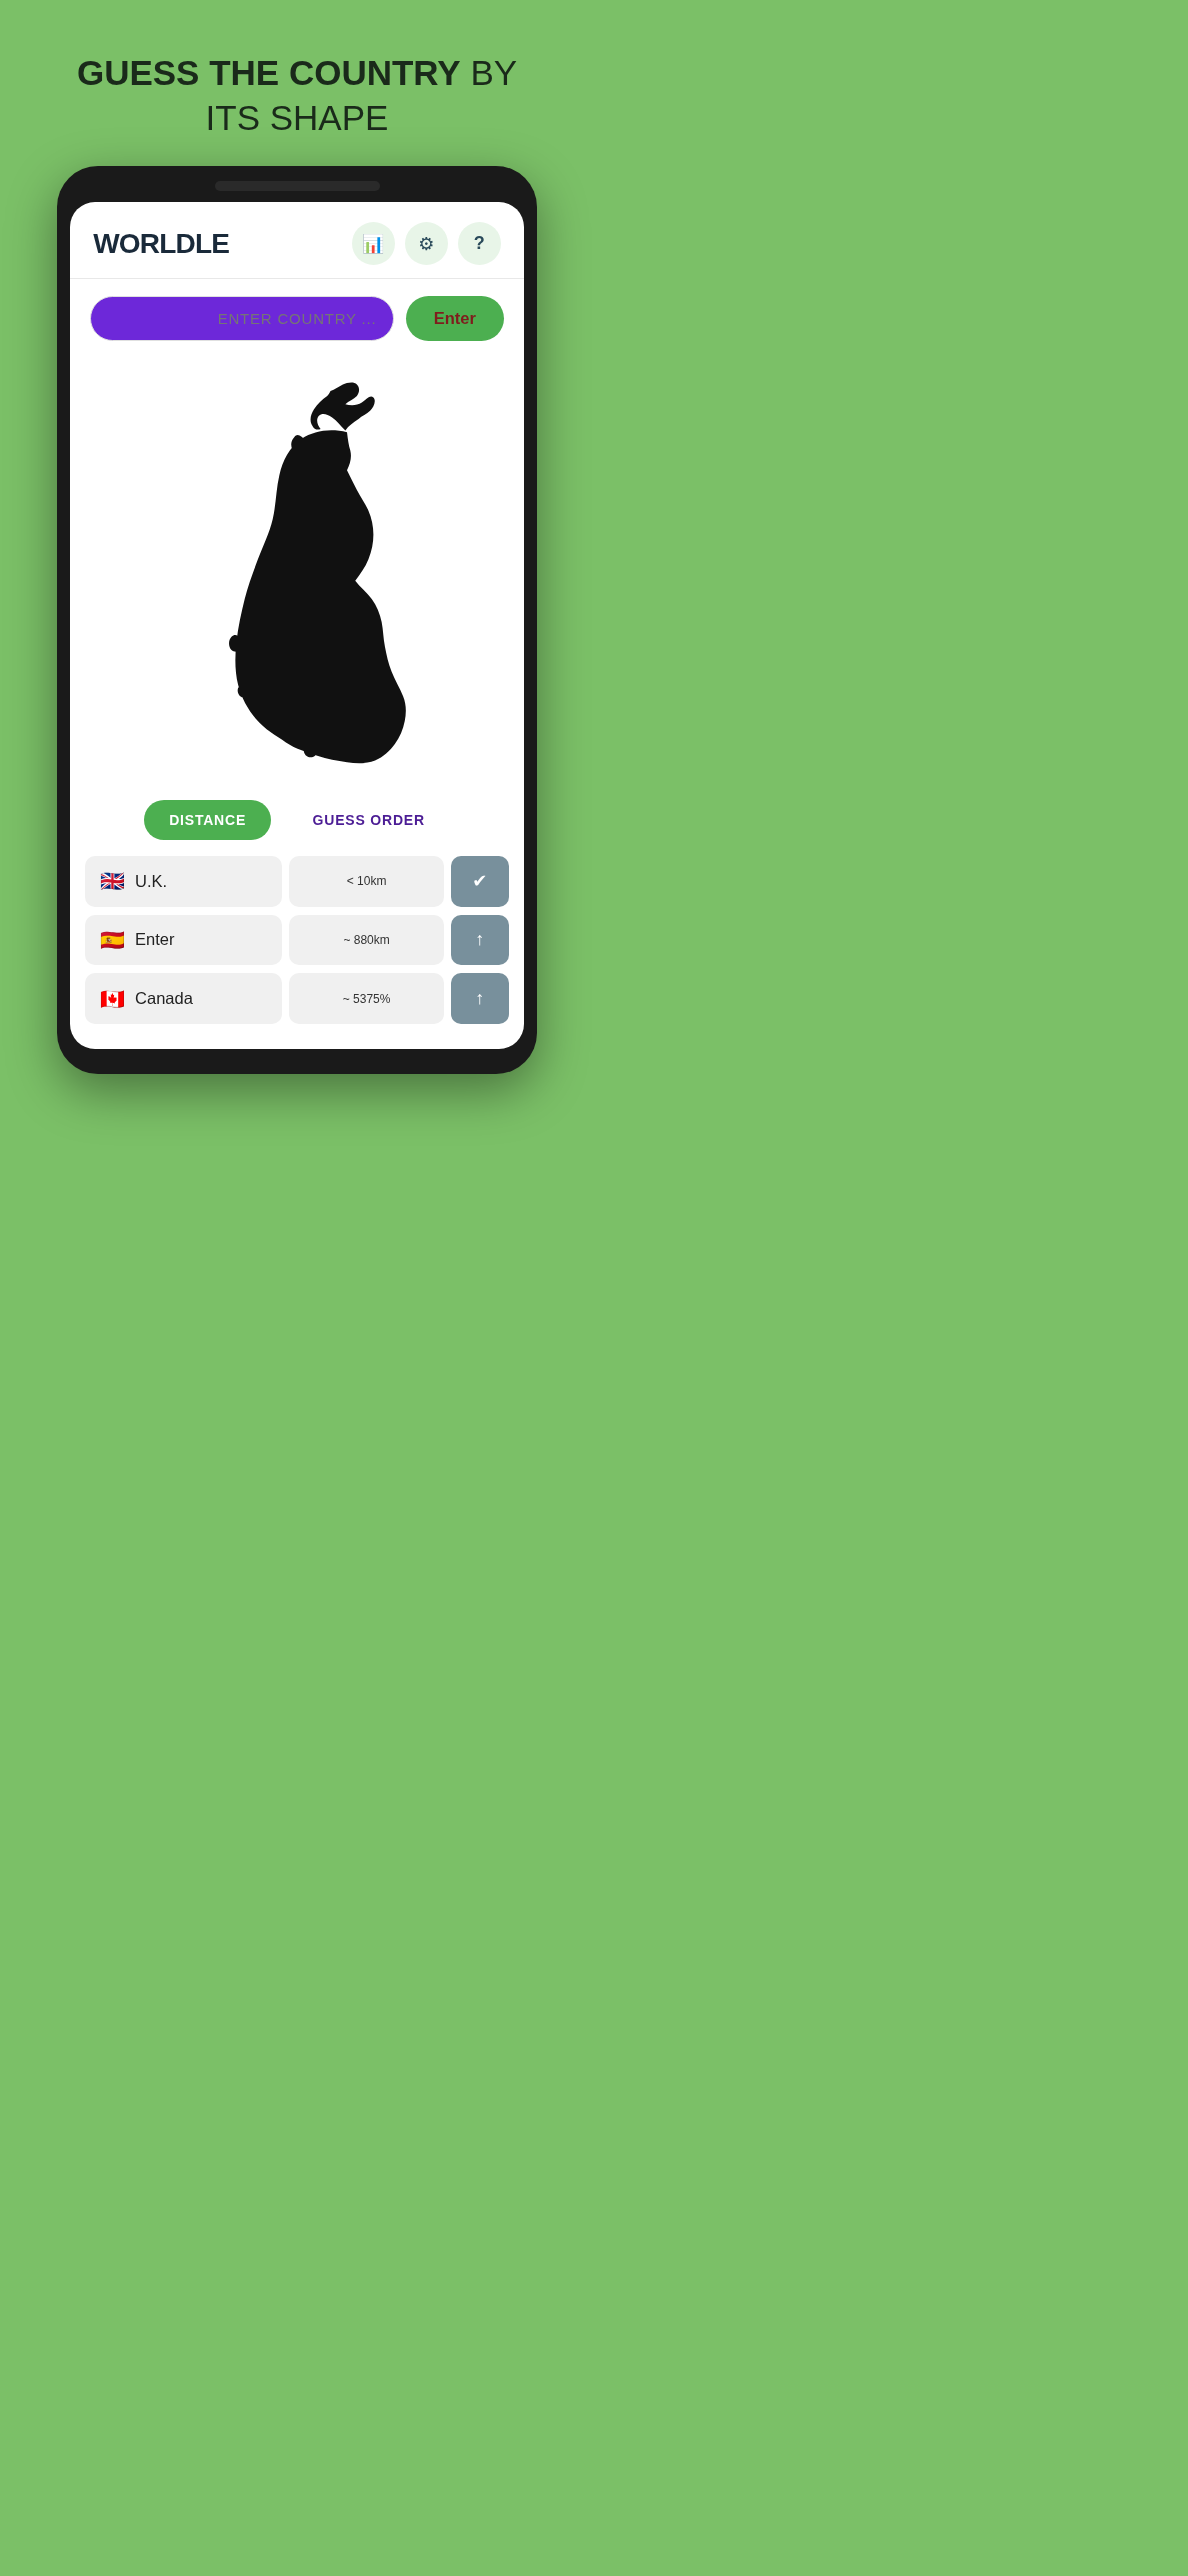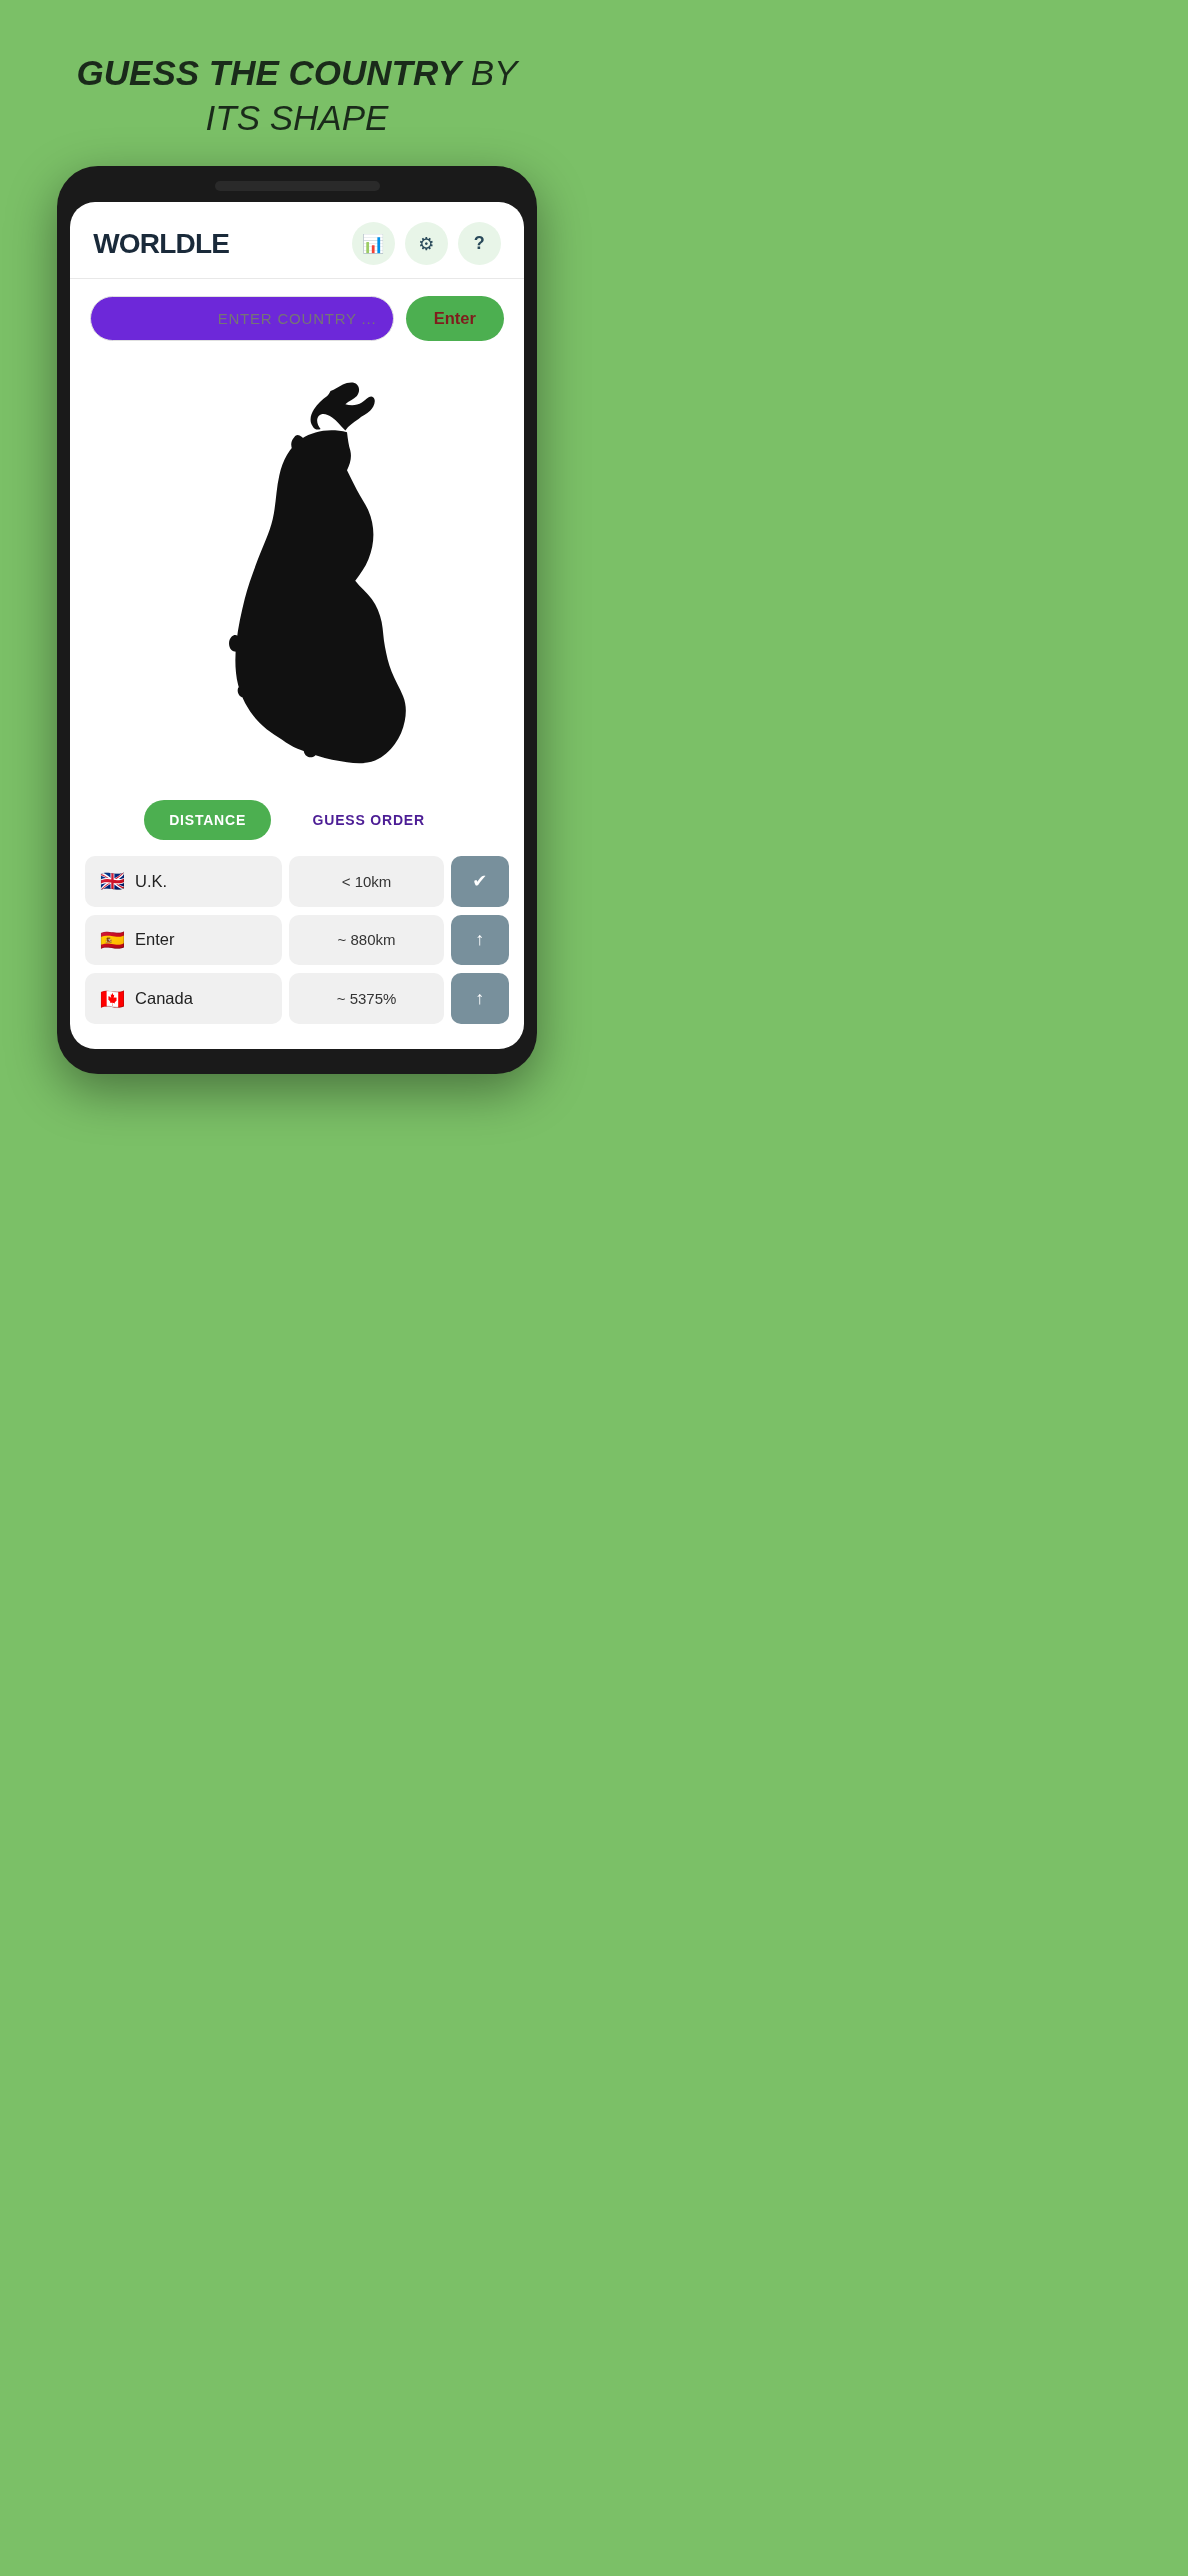--- a/index.html
+++ b/index.html
@@ -11,21 +11,20 @@
       display: flex;
       flex-direction: column;
       align-items: center;
       padding: 33px 16.5px 33px;
     }
 
     .app-title {
       text-align: center;
       margin-bottom: 25px;
       margin-top: 16.5px;
-      font-style: italic;
     }
 
     .app-title h1 {
       font-size: 35px;
       color: #1a2a1a;
       line-height: 1.3;
     }
 
     .app-title h1 .bold {
       font-weight: 900;
@@ -199,21 +198,21 @@
     }
 
     .guess-distance {
       flex: 1.5;
       background: #f0f0f0;
       border-radius: 10px;
       padding: 13.2px 15px;
       display: flex;
       align-items: center;
       justify-content: center;
-      font-size: 15px;
+      font-size: 12px;
       color: #333;
     }
 
     .guess-arrow {
       width: 58px;
       background: #b0bec5;
       border-radius: 10px;
       padding: 13.2px 8.3px;
       display: flex;
       align-items: center;

